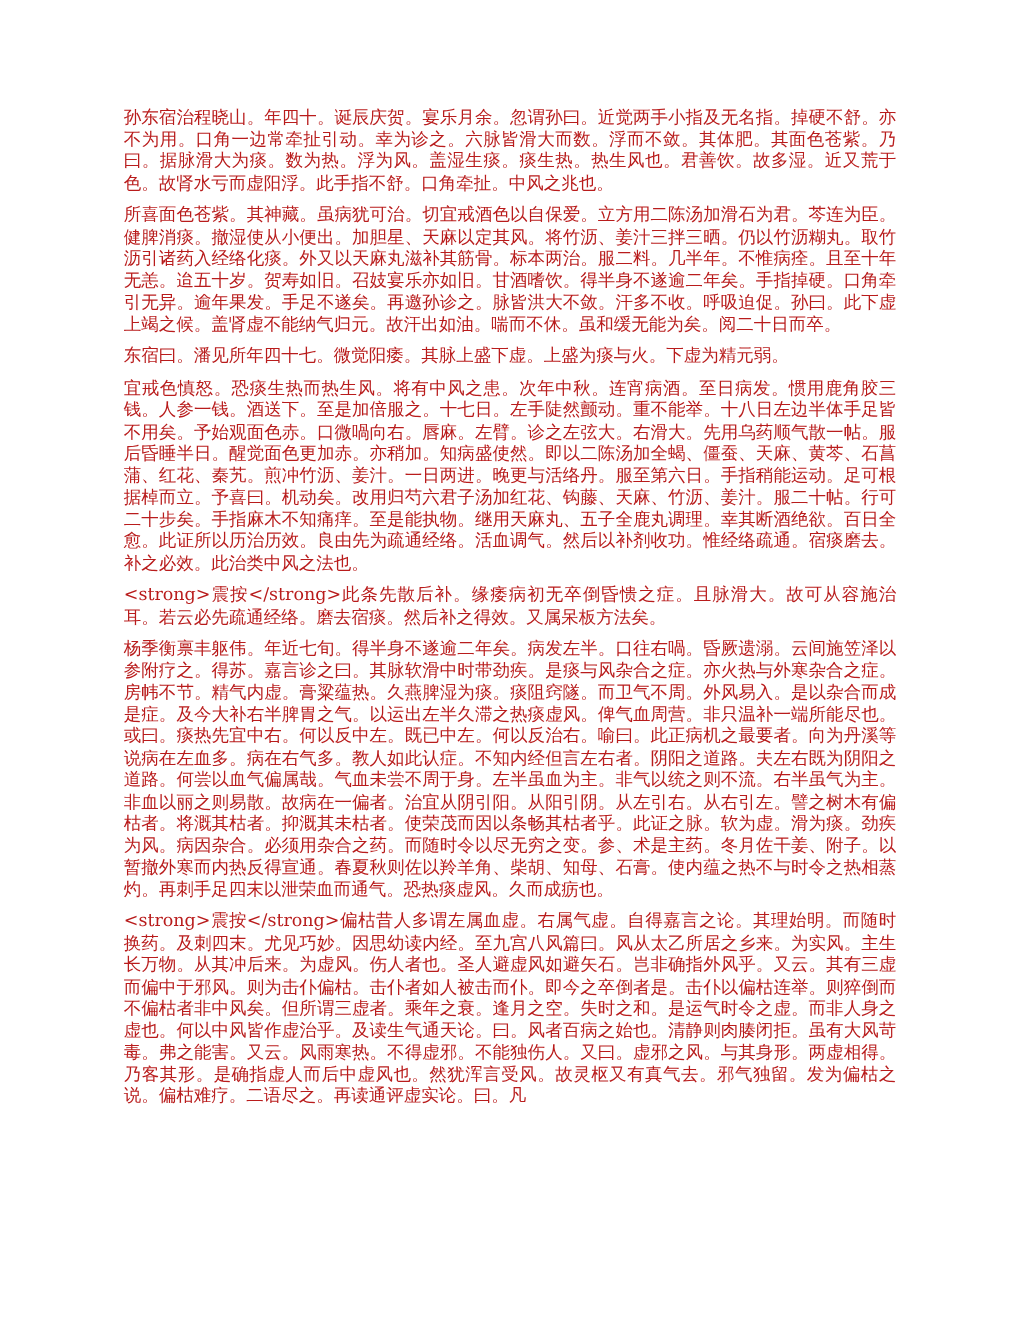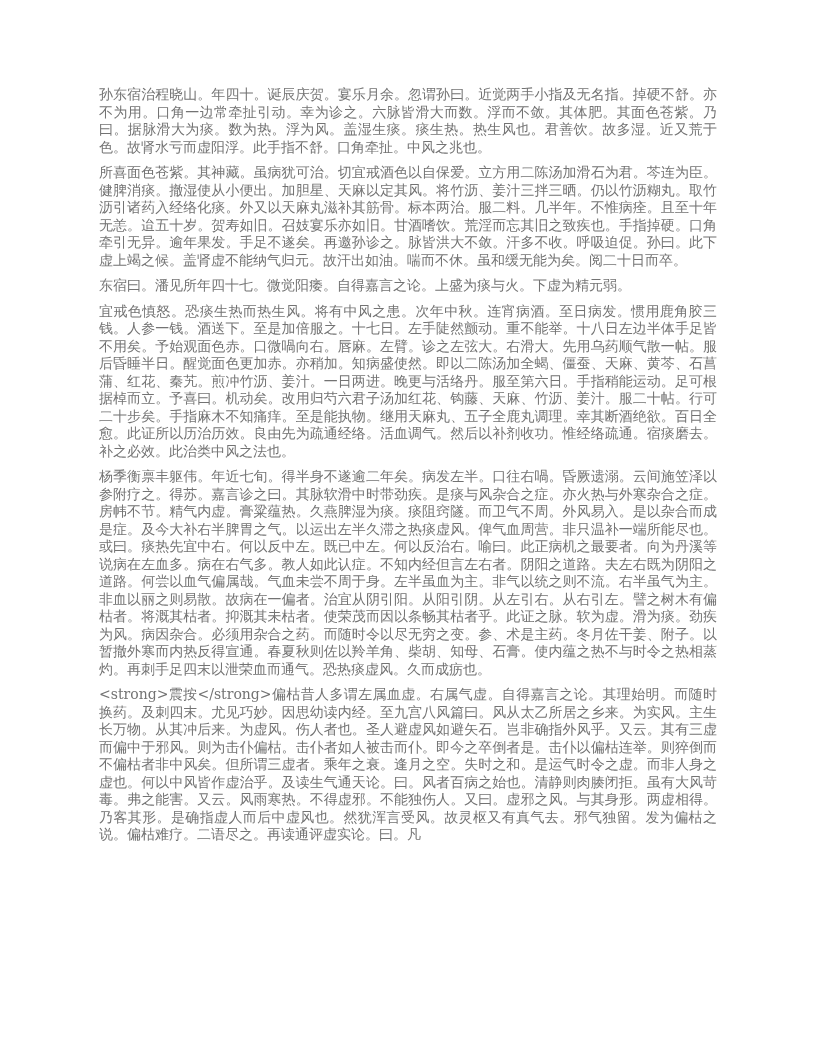--- a/index.html
+++ b/index.html
@@ -17,32 +17,33 @@
     padding: 86px 99px 0 99px;
     overflow: hidden;
   }
   .content {
     width: 100%;
   }
   .para {
     font-family: "DejaVu Serif", "Liberation Serif", serif;
     font-size: 14px;
     line-height: 17.5px;
-    color: #737373;
+    color: #b91c1c;
     margin: 0 0 8px 0;
     text-align: justify;
     word-break: break-all;
     letter-spacing: 0;
   }
 </style>
 </head>
 <body>
 
 <div class="page">
   <div class="content">
       <p class="para">孙东宿治程晓山。年四十。诞辰庆贺。宴乐月余。忽谓孙曰。近觉两手小指及无名指。掉硬不舒。亦不为用。口角一边常牵扯引动。幸为诊之。六脉皆滑大而数。浮而不敛。其体肥。其面色苍紫。乃曰。据脉滑大为痰。数为热。浮为风。盖湿生痰。痰生热。热生风也。君善饮。故多湿。近又荒于色。故肾水亏而虚阳浮。此手指不舒。口角牵扯。中风之兆也。</p>
-      <p class="para">所喜面色苍紫。其神藏。虽病犹可治。切宜戒酒色以自保爱。立方用二陈汤加滑石为君。芩连为臣。健脾消痰。撤湿使从小便出。加胆星、天麻以定其风。将竹沥、姜汁三拌三晒。仍以竹沥糊丸。取竹沥引诸药入经络化痰。外又以天麻丸滋补其筋骨。标本两治。服二料。几半年。不惟病痊。且至十年无恙。迨五十岁。贺寿如旧。召妓宴乐亦如旧。甘酒嗜饮。荒淫而忘其旧之致疾也。手指掉硬。口角牵引无异。逾年果发。手足不遂矣。再邀孙诊之。脉皆洪大不敛。汗多不收。呼吸迫促。孙曰。此下虚上竭之候。盖肾虚不能纳气归元。故汗出如油。喘而不休。虽和缓无能为矣。阅二十日而卒。</p>
-      <p class="para">东宿曰。潘见所年四十七。微觉阳痿。自得嘉言之论。上盛为痰与火。下虚为精元弱。</p>
+      <p class="para">所喜面色苍紫。其神藏。虽病犹可治。切宜戒酒色以自保爱。立方用二陈汤加滑石为君。芩连为臣。健脾消痰。撤湿使从小便出。加胆星、天麻以定其风。将竹沥、姜汁三拌三晒。仍以竹沥糊丸。取竹沥引诸药入经络化痰。外又以天麻丸滋补其筋骨。标本两治。服二料。几半年。不惟病痊。且至十年无恙。迨五十岁。贺寿如旧。召妓宴乐亦如旧。甘酒嗜饮。得半身不遂逾二年矣。手指掉硬。口角牵引无异。逾年果发。手足不遂矣。再邀孙诊之。脉皆洪大不敛。汗多不收。呼吸迫促。孙曰。此下虚上竭之候。盖肾虚不能纳气归元。故汗出如油。喘而不休。虽和缓无能为矣。阅二十日而卒。</p>
+      <p class="para">东宿曰。潘见所年四十七。微觉阳痿。其脉上盛下虚。上盛为痰与火。下虚为精元弱。</p>
       <p class="para">宜戒色慎怒。恐痰生热而热生风。将有中风之患。次年中秋。连宵病酒。至日病发。惯用鹿角胶三钱。人参一钱。酒送下。至是加倍服之。十七日。左手陡然颤动。重不能举。十八日左边半体手足皆不用矣。予始观面色赤。口微喎向右。唇麻。左臂。诊之左弦大。右滑大。先用乌药顺气散一帖。服后昏睡半日。醒觉面色更加赤。亦稍加。知病盛使然。即以二陈汤加全蝎、僵蚕、天麻、黄芩、石菖蒲、红花、秦艽。煎冲竹沥、姜汁。一日两进。晚更与活络丹。服至第六日。手指稍能运动。足可根据棹而立。予喜曰。机动矣。改用归芍六君子汤加红花、钩藤、天麻、竹沥、姜汁。服二十帖。行可二十步矣。手指麻木不知痛痒。至是能执物。继用天麻丸、五子全鹿丸调理。幸其断酒绝欲。百日全愈。此证所以历治历效。良由先为疏通经络。活血调气。然后以补剂收功。惟经络疏通。宿痰磨去。补之必效。此治类中风之法也。</p>
+      <p class="para">&lt;strong&gt;震按&lt;/strong&gt;此条先散后补。缘痿病初无卒倒昏愦之症。且脉滑大。故可从容施治耳。若云必先疏通经络。磨去宿痰。然后补之得效。又属呆板方法矣。</p>
       <p class="para">杨季衡禀丰躯伟。年近七旬。得半身不遂逾二年矣。病发左半。口往右喎。昏厥遗溺。云间施笠泽以参附疗之。得苏。嘉言诊之曰。其脉软滑中时带劲疾。是痰与风杂合之症。亦火热与外寒杂合之症。房帏不节。精气内虚。膏粱蕴热。久燕脾湿为痰。痰阻窍隧。而卫气不周。外风易入。是以杂合而成是症。及今大补右半脾胃之气。以运出左半久滞之热痰虚风。俾气血周营。非只温补一端所能尽也。或曰。痰热先宜中右。何以反中左。既已中左。何以反治右。喻曰。此正病机之最要者。向为丹溪等说病在左血多。病在右气多。教人如此认症。不知内经但言左右者。阴阳之道路。夫左右既为阴阳之道路。何尝以血气偏属哉。气血未尝不周于身。左半虽血为主。非气以统之则不流。右半虽气为主。非血以丽之则易散。故病在一偏者。治宜从阴引阳。从阳引阴。从左引右。从右引左。譬之树木有偏枯者。将溉其枯者。抑溉其未枯者。使荣茂而因以条畅其枯者乎。此证之脉。软为虚。滑为痰。劲疾为风。病因杂合。必须用杂合之药。而随时令以尽无穷之变。参、术是主药。冬月佐干姜、附子。以暂撤外寒而内热反得宣通。春夏秋则佐以羚羊角、柴胡、知母、石膏。使内蕴之热不与时令之热相蒸灼。再刺手足四末以泄荣血而通气。恐热痰虚风。久而成疬也。</p>
       <p class="para">&lt;strong&gt;震按&lt;/strong&gt;偏枯昔人多谓左属血虚。右属气虚。自得嘉言之论。其理始明。而随时换药。及刺四末。尤见巧妙。因思幼读内经。至九宫八风篇曰。风从太乙所居之乡来。为实风。主生长万物。从其冲后来。为虚风。伤人者也。圣人避虚风如避矢石。岂非确指外风乎。又云。其有三虚而偏中于邪风。则为击仆偏枯。击仆者如人被击而仆。即今之卒倒者是。击仆以偏枯连举。则猝倒而不偏枯者非中风矣。但所谓三虚者。乘年之衰。逢月之空。失时之和。是运气时令之虚。而非人身之虚也。何以中风皆作虚治乎。及读生气通天论。曰。风者百病之始也。清静则肉腠闭拒。虽有大风苛毒。弗之能害。又云。风雨寒热。不得虚邪。不能独伤人。又曰。虚邪之风。与其身形。两虚相得。乃客其形。是确指虚人而后中虚风也。然犹浑言受风。故灵枢又有真气去。邪气独留。发为偏枯之说。偏枯难疗。二语尽之。再读通评虚实论。曰。凡</p>
     </div>
 </div>
 
 </body></html>

